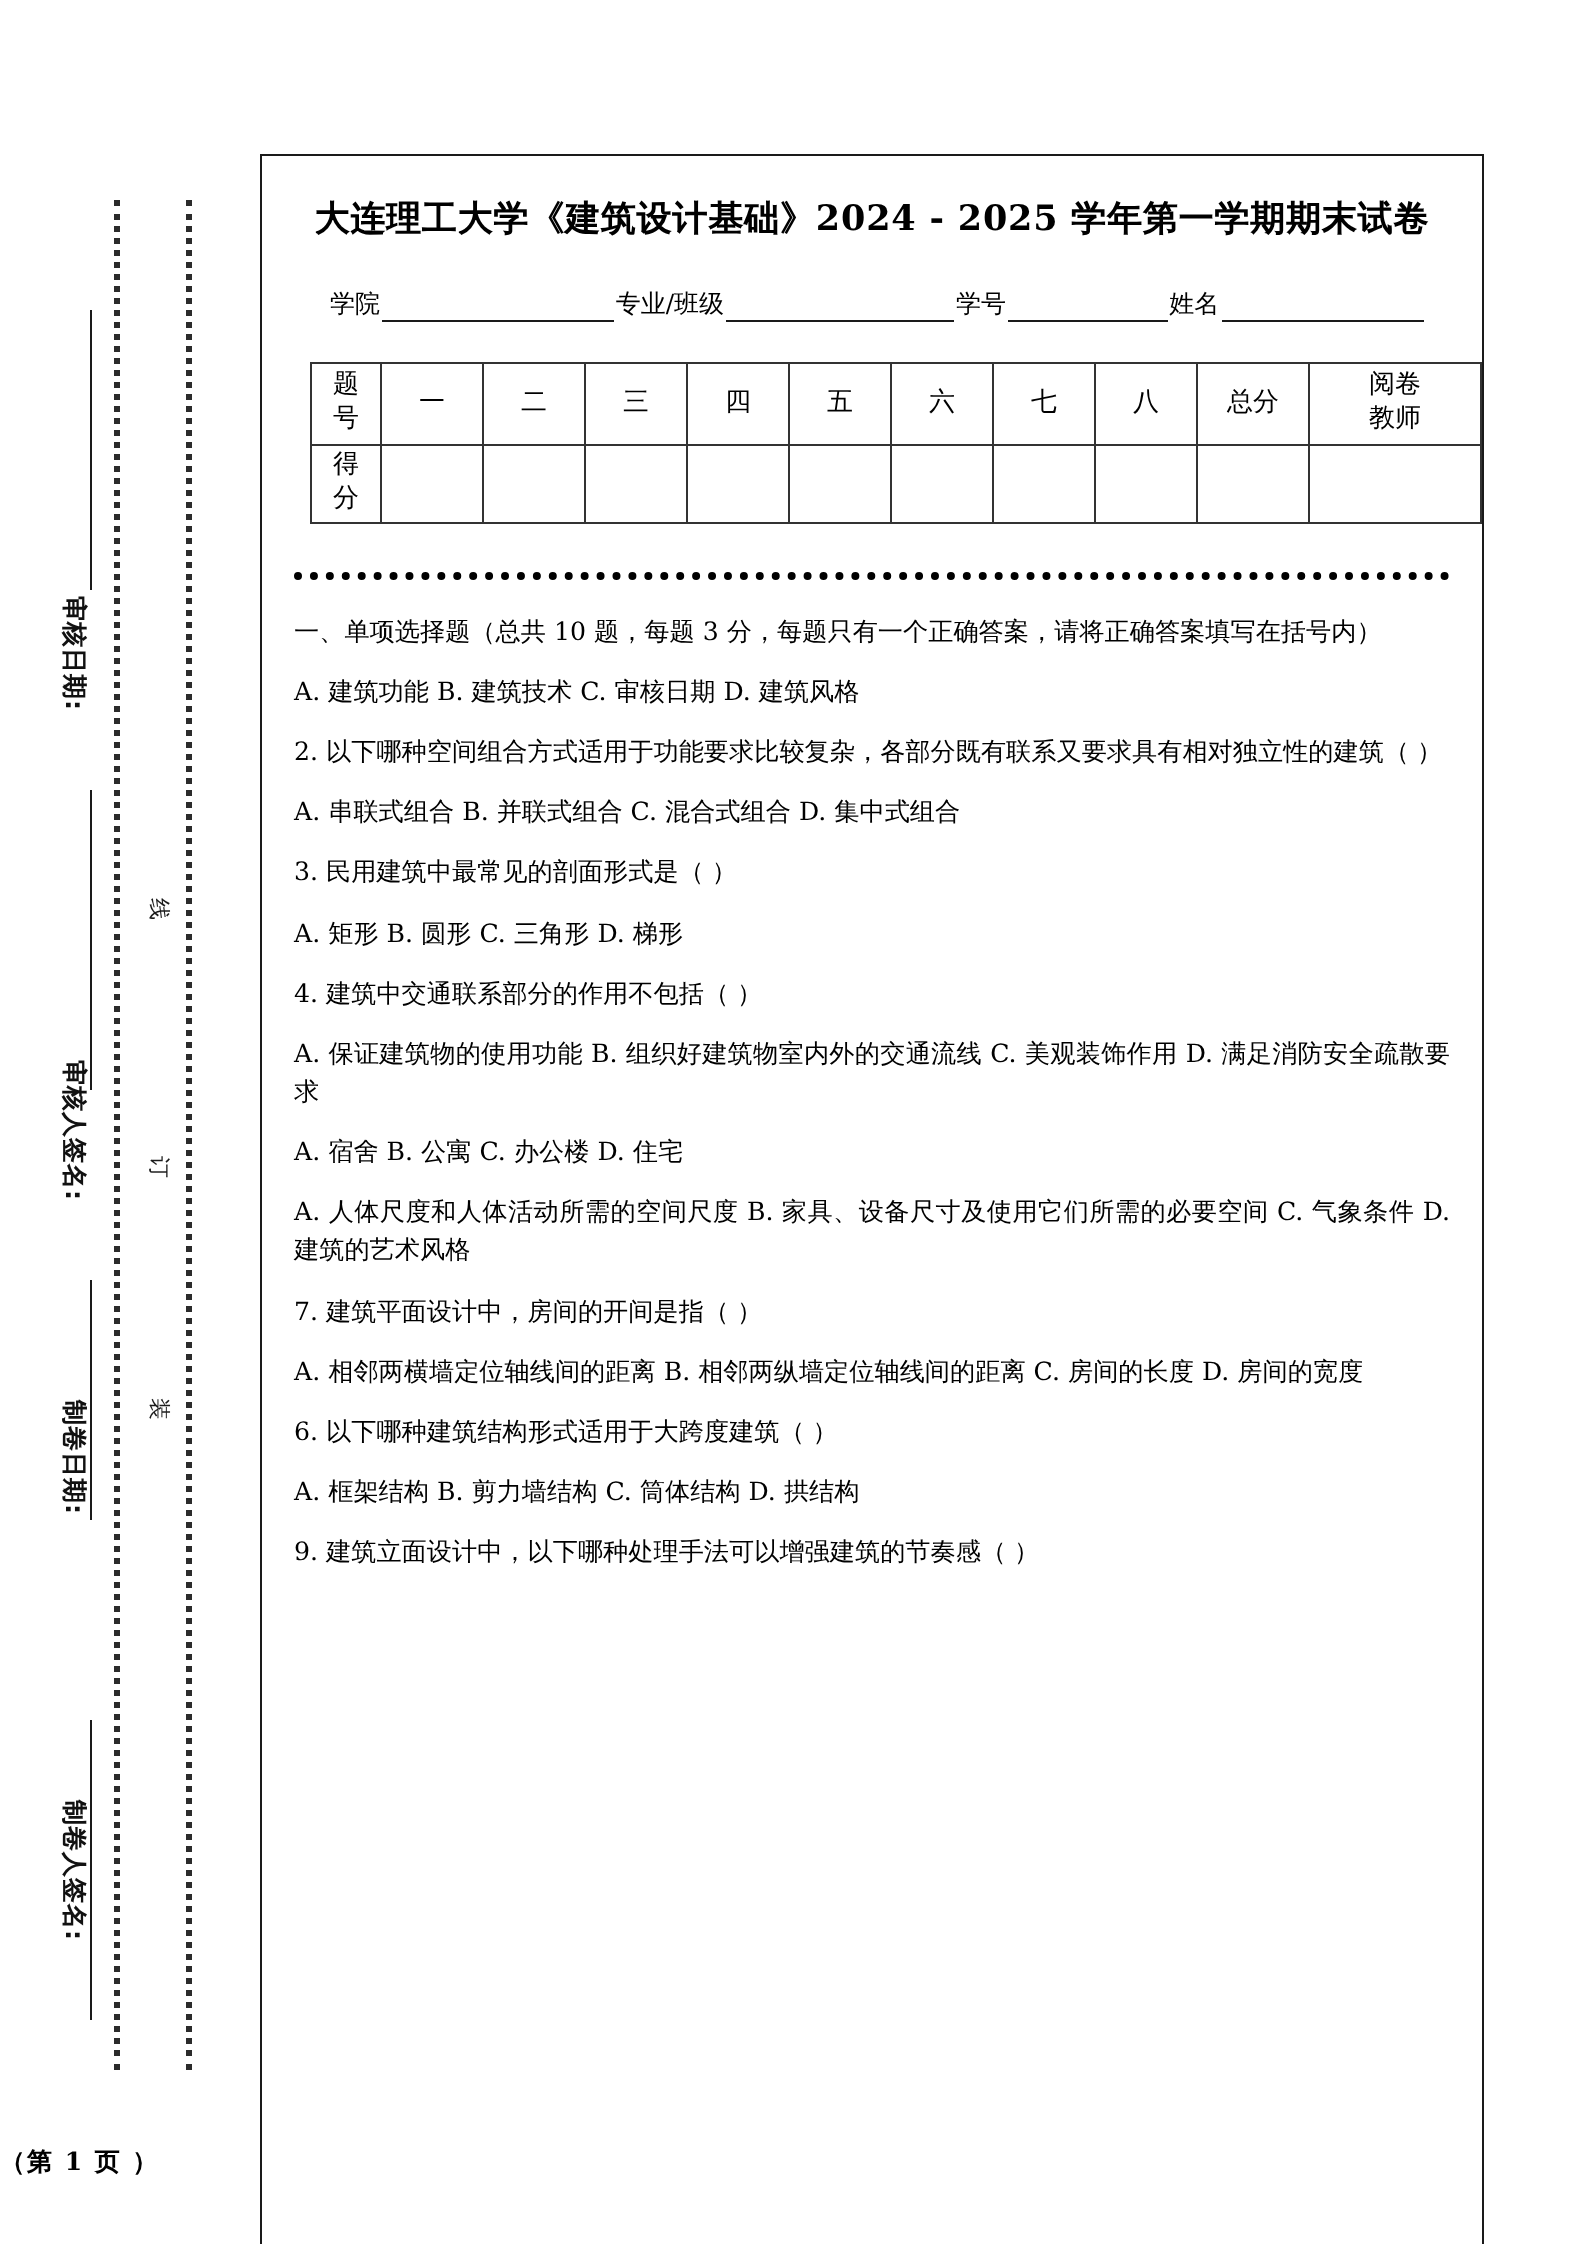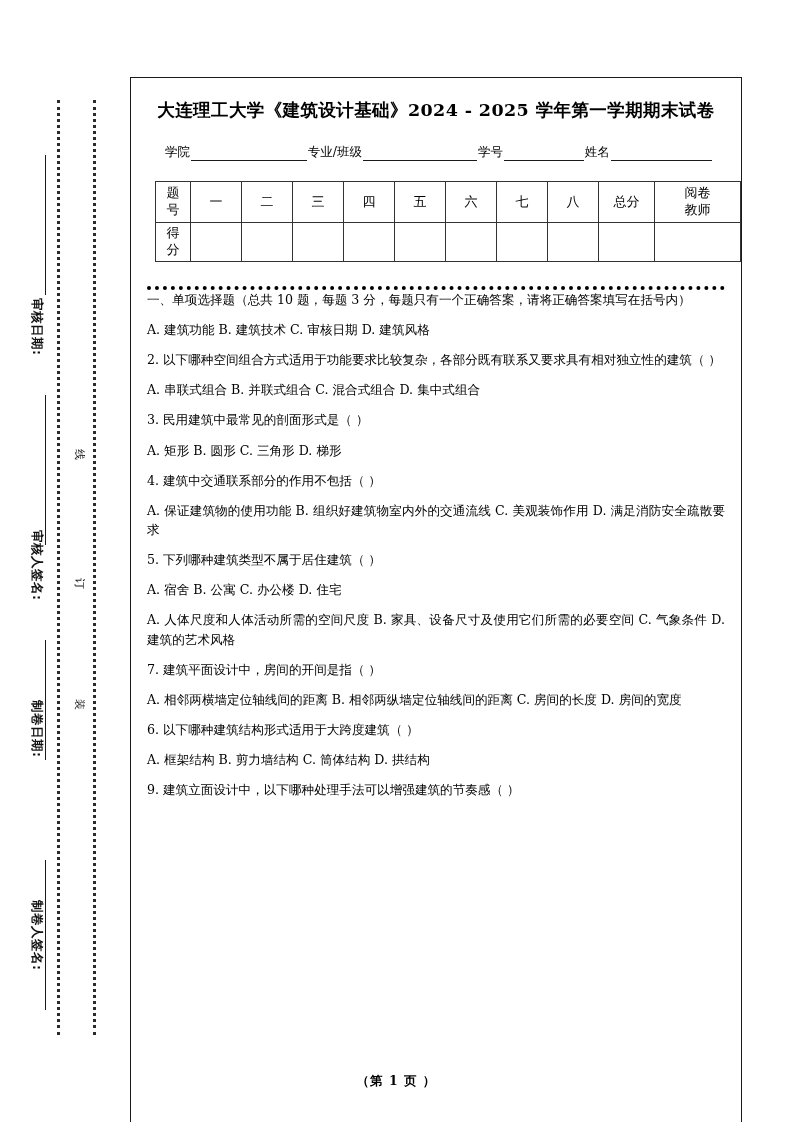--- a/index.html
+++ b/index.html
@@ -119,38 +119,38 @@
   
   .bullet-rule {
     margin: 14px 0 0 0;
     height: 10px;
     border-bottom: 4px dotted #000000;
     width: 100%;
   }
 
   
   .qbody {
+    margin-top: 16px;
     font-size: 12.6px;
     line-height: 1.52;
   }
   .qbody p {
     margin: 0 0 11px 0;
     text-align: justify;
   }
   .section-head { margin-bottom: 13px; }
   .qtext { }
   .qopts { }
 
   
   .page-footer {
     position: absolute;
     left: 0;
     top: 1073px;
     width: 793px;
-    text-align: center;
     font-size: 12.5px;
     font-weight: bold;
     letter-spacing: 1px;
   }
 </style>
 </head>
 <body>
 
 <div class="margin-solid-line" style="left:45px; top:155px; height:140px;"></div>
 <div class="margin-solid-line" style="left:45px; top:395px; height:150px;"></div>
@@ -233,21 +233,20 @@
 
     <p class="qtext">2.  以下哪种空间组合方式适用于功能要求比较复杂，各部分既有联系又要求具有相对独立性的建筑（   ）</p>
     <p class="qopts">A.  串联式组合   B.  并联式组合   C.  混合式组合   D.  集中式组合</p>
 
     <p class="qtext">3.  民用建筑中最常见的剖面形式是（   ）</p>
     <p class="qopts">A.  矩形   B.  圆形   C.  三角形   D.  梯形</p>
 
     <p class="qtext">4.  建筑中交通联系部分的作用不包括（   ）</p>
     <p class="qopts">A.  保证建筑物的使用功能   B.  组织好建筑物室内外的交通流线   C.  美观装饰作用   D.  满足消防安全疏散要求</p>
 
-    <p class="qtext">5.  下列哪种建筑类型不属于居住建筑（   ）</p>
     <p class="qopts">A.  宿舍   B.  公寓   C.  办公楼   D.  住宅</p>
 
     <p class="qopts">A.  人体尺度和人体活动所需的空间尺度   B.  家具、设备尺寸及使用它们所需的必要空间   C.  气象条件   D.  建筑的艺术风格</p>
 
     <p class="qtext">7.  建筑平面设计中，房间的开间是指（   ）</p>
     <p class="qopts">A.  相邻两横墙定位轴线间的距离   B.  相邻两纵墙定位轴线间的距离   C.  房间的长度   D.  房间的宽度</p>
 
     <p class="qtext">6.  以下哪种建筑结构形式适用于大跨度建筑（   ）</p>
     <p class="qopts">A.  框架结构   B.  剪力墙结构   C.  筒体结构   D.  拱结构</p>
 

